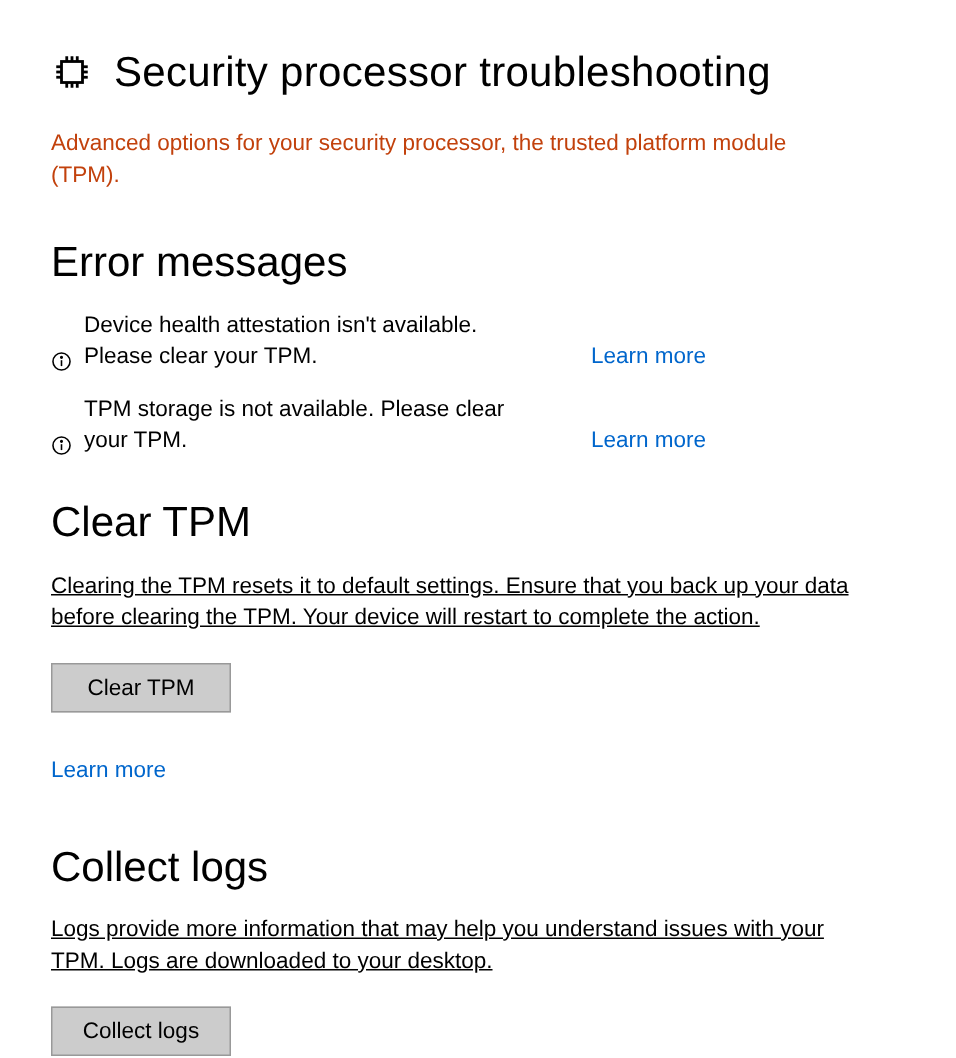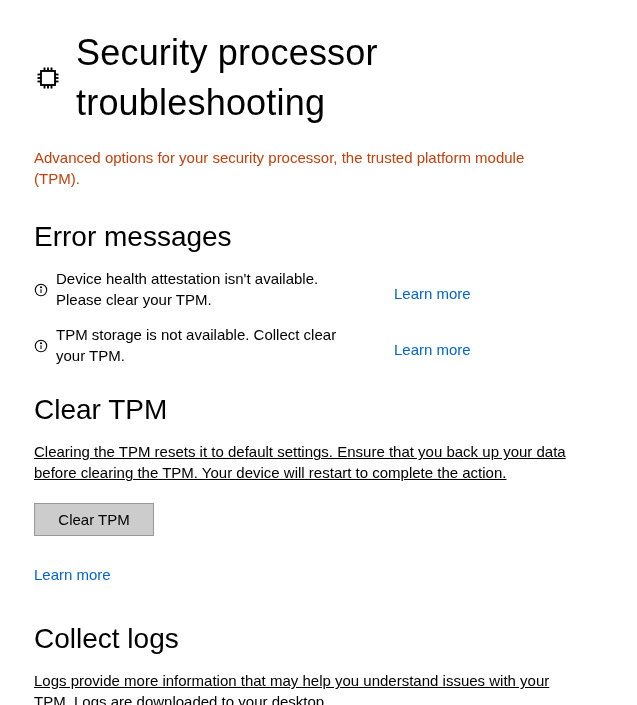--- a/index.html
+++ b/index.html
@@ -21,21 +21,21 @@
       align-items: center;
       gap: 14px;
       margin-bottom: 18px;
     }
     .header-icon svg {
       width: 28px;
       height: 28px;
       display: block;
     }
     .header-title {
-      font-size: 36px;
+      font-size: 28px;
       font-weight: 350;
       color: #000;
       letter-spacing: 0.2px;
     }
     .subheading {
       color: #c2410c;
       font-size: 15px;
       margin-bottom: 28px;
       max-width: 520px;
     }
@@ -44,21 +44,21 @@
       font-weight: 400;
       margin-bottom: 12px;
       margin-top: 24px;
       color: #000;
     }
     .section-title.first {
       margin-top: 0;
     }
     .error-item {
       display: flex;
-      align-items: center;
+      align-items: flex-end;
       margin-bottom: 14px;
     }
     .error-icon {
       flex: 0 0 22px;
       margin-top: 2px;
     }
     .error-icon svg {
       width: 14px;
       height: 14px;
       display: block;
@@ -147,21 +147,21 @@
 </div>
 
 <div class="error-item">
   <span class="error-icon">
     <svg viewBox="0 0 16 16" fill="none" stroke="#000" stroke-width="1.2">
       <circle cx="8" cy="8" r="6.5"></circle>
       <line x1="8" y1="7" x2="8" y2="11.5"></line>
       <circle cx="8" cy="4.8" r="0.6" fill="#000"></circle>
     </svg>
   </span>
-  <span class="error-text">TPM storage is not available. Collect clear your TPM.</span>
+  <span class="error-text">TPM storage is not available. Please clear your TPM.</span>
   <a class="error-link">Learn more</a>
 </div>
 
 <h2 class="section-title">Clear TPM</h2>
 <p class="section-desc">Clearing the TPM resets it to default settings. Ensure that you back up your data before clearing the TPM. Your device will restart to complete the action.</p>
 <button class="win-button">Clear TPM</button>
 <div>
   <a class="section-learnmore">Learn more</a>
 </div>
 

